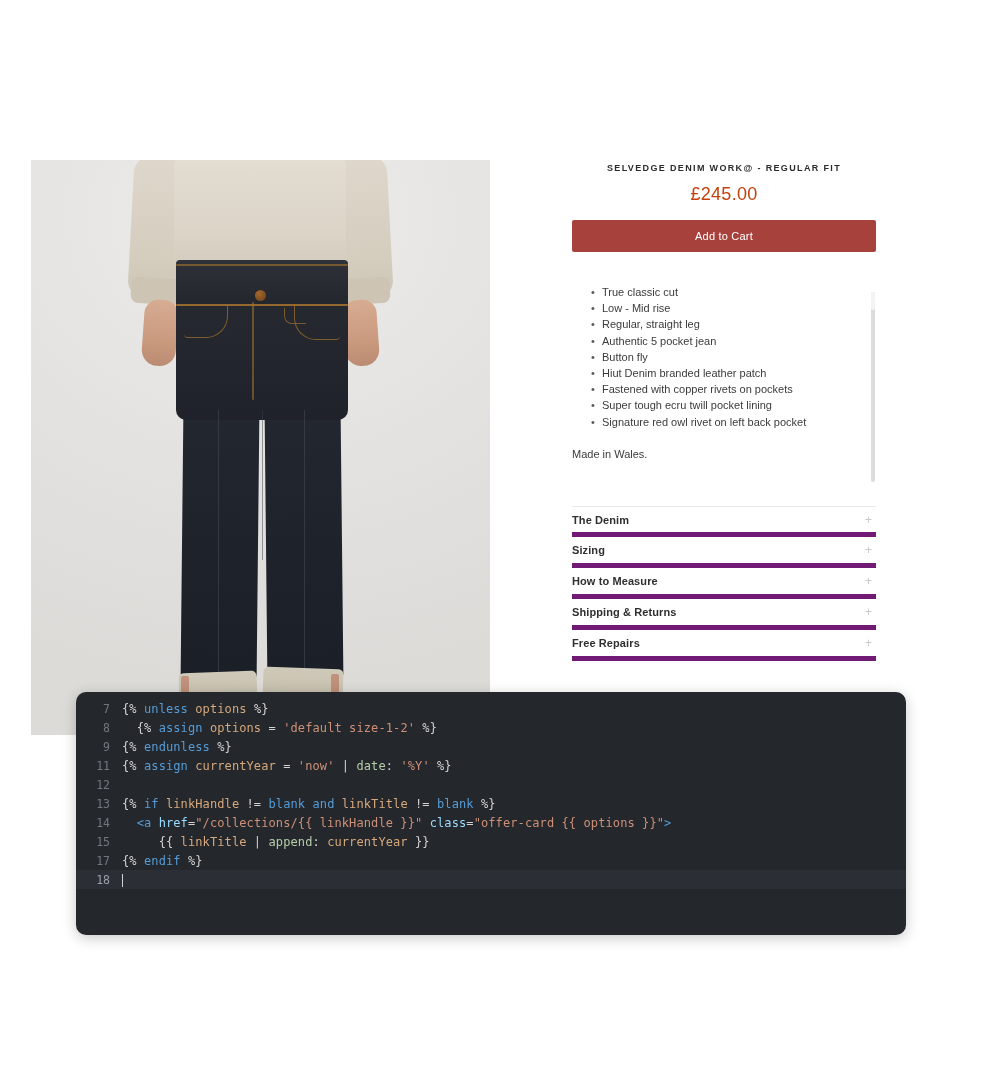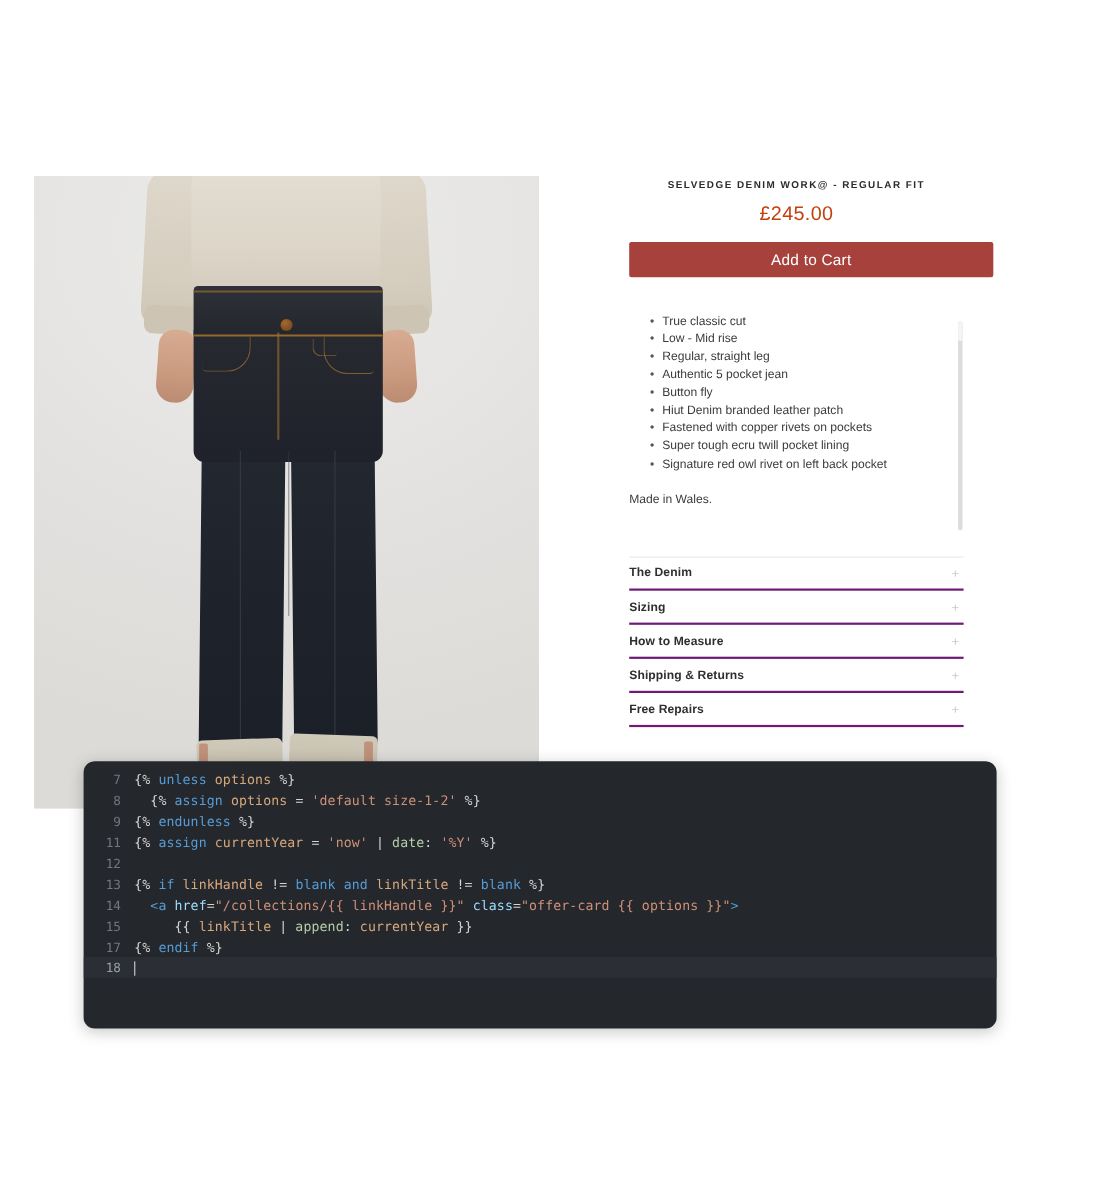--- a/index.html
+++ b/index.html
@@ -102,23 +102,23 @@
     font-weight:400; margin:11px 0 0 0; letter-spacing:.3px;
   }
   .variant-select {
     margin-top: 20px; height: 31px; width:304px;
     background:#f7f7f7; border:1px solid #ececec; border-radius:4px;
     display:flex; align-items:center; padding: 0 12px;
     font-size: 11px; color:#3a3a3a; position:relative; cursor:pointer;
   }
   .variant-select .chev { margin-left:auto; width:11px; height:11px; opacity:.55; }
   .add-cart {
-    margin-top: 15px; width:331px; height: 32px;
+    margin-top: 15px; width:304px; height: 32px;
     background:#a6413c; color:#fff; border:none; border-radius:2px;
-    font-size: 14px; font-family:"Liberation Sans", sans-serif;
+    font-size: 11px; font-family:"Liberation Sans", sans-serif;
     letter-spacing:.2px; cursor:pointer; display:flex;
     align-items:center; justify-content:center;
   }
   .desc-wrap { margin-top: 22px; position:relative; height: 200px; }
   .desc-scroll { height:200px; overflow:hidden; padding-right:16px;margin-top:32px; }
   ul.features { margin:0; padding:0 0 0 30px; list-style:none; }
   ul.features li {
     font-size: 11px; color:#3b3b3b; line-height: 16.2px;
     position:relative; padding-left:0;
   }
@@ -128,21 +128,21 @@
   }
   .made-in { font-size: 11px; color:#3b3b3b; margin: 18px 0 0 0; }
   .sbar-track { position:absolute; right:1px; top:8px; width:4px; height:190px;
       background:#dcdcdc; border-radius:3px; }
   .sbar-thumb { position:absolute; right:1px; top:8px; width:4px; height:18px;
       background:#f4f4f4; border-radius:3px; }
 
   .accordion { margin-top: 22px; width:304px; }
   .acc-row {
     display:flex; align-items:center; justify-content:space-between;
-    height: 31px; border-bottom:2px solid #701a75; cursor:pointer;
+    height: 31px; border-bottom:5px solid #701a75; cursor:pointer;
   }
   .acc-row:first-child { border-top:1px solid #e9e9e9; }
   .acc-label { font-size: 11px; color:#2f2f2f; font-weight:600; letter-spacing:.1px; }
   .acc-plus { font-size:12px; color:#c9c9c9; line-height:1; padding-right:4px; }
 
   
   .code-panel {
     position:absolute; left:76px; top:692px;
     width: 830px; height: 243px;
     background:#24272c; border-radius:10px;

